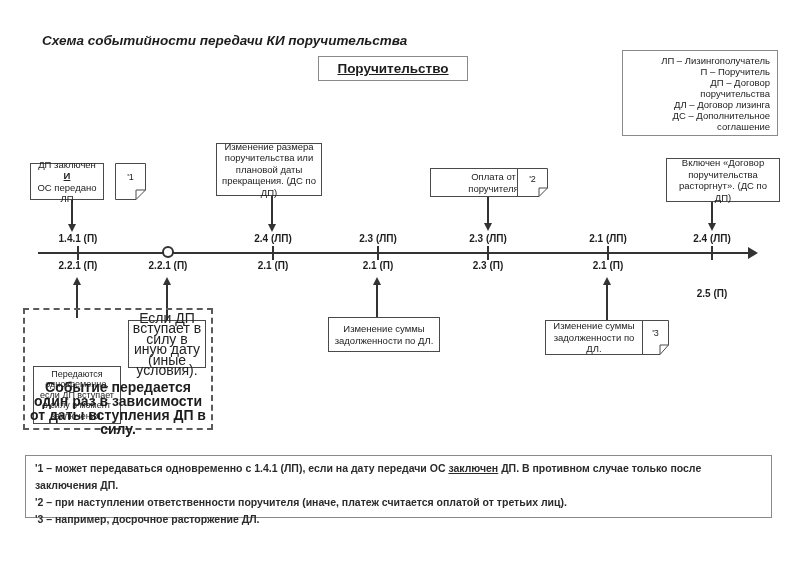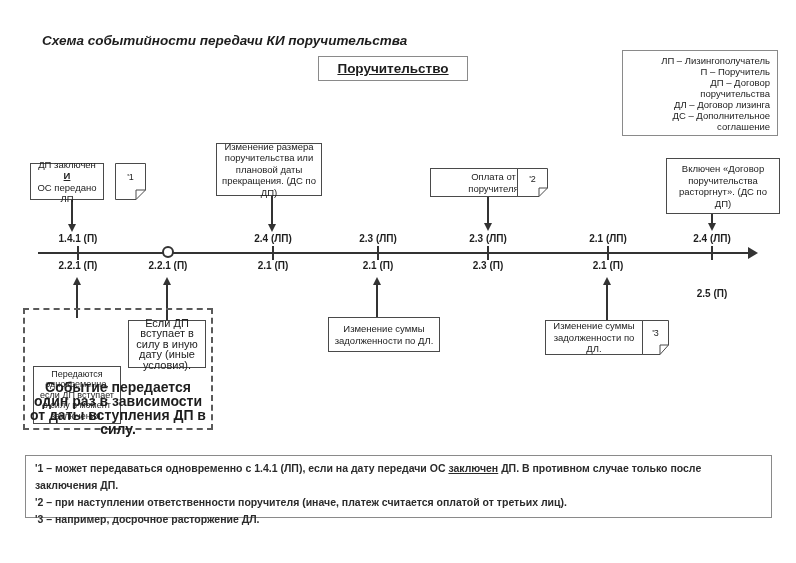--- a/index.html
+++ b/index.html
@@ -103,21 +103,21 @@
     <span>Оплата от поручителя</span>
   </div>
   <div class="note" style="left:517px; top:168px; width:31px; height:29px;">
     <svg width="31" height="29">
       <path d="M0.5,0.5 L30.5,0.5 L30.5,20 L22,28.5 L0.5,28.5 Z" fill="#fff" stroke="#4a4a4a"></path>
       <path d="M30.5,20 L22,20 L22,28.5" fill="none" stroke="#4a4a4a"></path>
     </svg>
     <span>'2</span>
   </div>
 
-  <div class="ebox" style="left:666px; top:158px; width:114px; height:56px;">
+  <div class="ebox" style="left:666px; top:158px; width:114px; height:44px;">
     <span>Включен «Договор поручительства расторгнут». (ДС по ДП)</span>
   </div>
 
   <div class="hline"></div>
   <div class="axis-arrow"></div>
   <div class="tick" style="left:77px;"></div>
   <div class="tick" style="left:272px;"></div>
   <div class="tick" style="left:377px;"></div>
   <div class="tick" style="left:487px;"></div>
   <div class="tick" style="left:607px;"></div>
@@ -136,21 +136,21 @@
   <div class="tlabel below" style="left:273px;">2.1 (П)</div>
   <div class="tlabel below" style="left:378px;">2.1 (П)</div>
   <div class="tlabel below" style="left:488px;">2.3 (П)</div>
   <div class="tlabel below" style="left:608px;">2.1 (П)</div>
   <div class="tlabel below" style="left:712px;margin-top:28px;">2.5 (П)</div>
 
   <div class="dashed-box"></div>
   <div class="ebox" style="left:33px; top:318px; width:88px; height:58px; font-size:9px; line-height:10.5px;margin-top:48px;">
     <span>Передаются одновременно, если ДП вступает в силу в момент заключения.</span>
   </div>
-  <div class="ebox" style="left:128px; top:320px; width:78px; height:48px; font-size:11px; line-height:10.5px;justify-content:center;">
+  <div class="ebox" style="left:128px; top:320px; width:78px; height:48px; font-size:14px; line-height:10.5px;justify-content:center;">
     <span>Если ДП вступает в силу в иную дату (иные условия).</span>
   </div>
   <div class="dashed-note">Событие передается один раз в зависимости от даты вступления ДП в силу.</div>
 
   <div class="ebox" style="left:328px; top:317px; width:112px; height:35px;">
     <span>Изменение суммы задолженности по ДЛ.</span>
   </div>
 
   <div class="ebox" style="left:545px; top:320px; width:98px; height:35px;">
     <span>Изменение суммы задолженности по ДЛ.</span>

